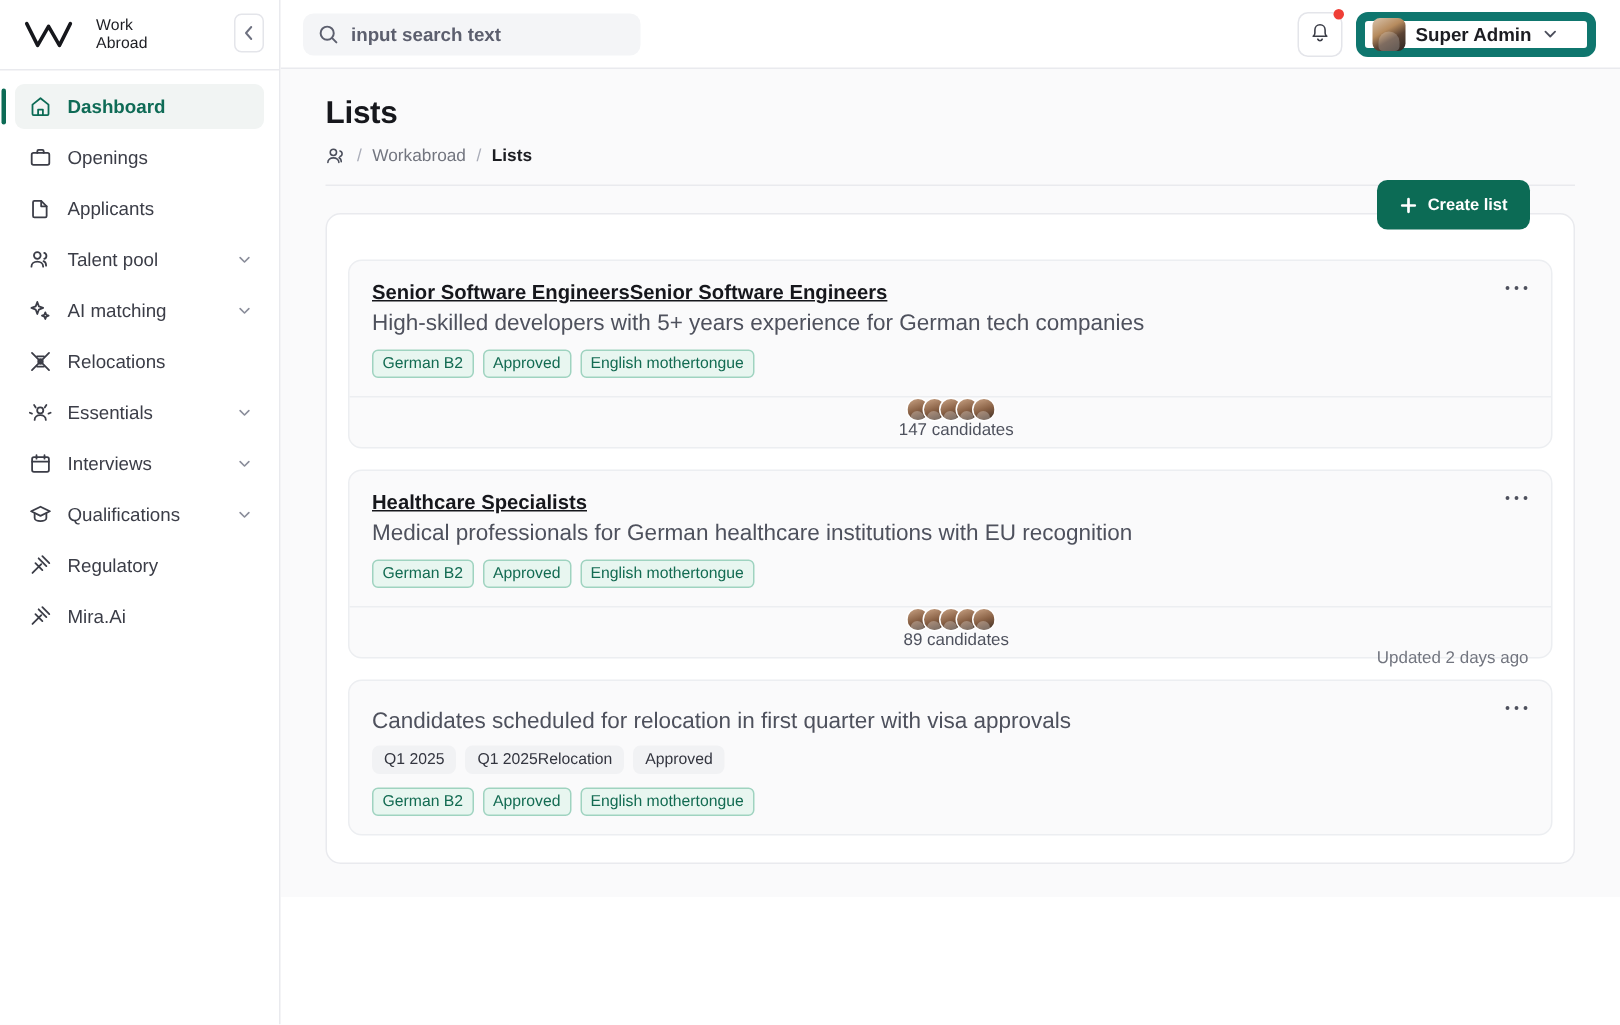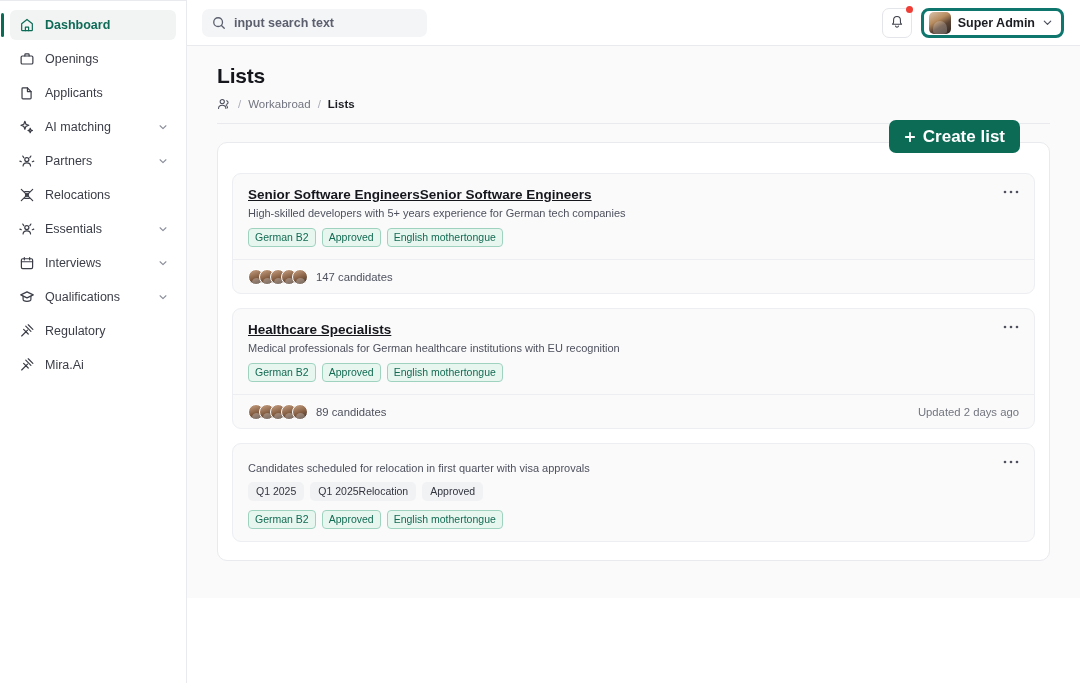--- a/index.html
+++ b/index.html
@@ -67,23 +67,23 @@
   .bell-btn {
     width: 30px; height: 30px; border: 1px solid #e4e5ea; border-radius: 7px;
     background: #fff; display: flex; align-items: center; justify-content: center;
     position: relative; cursor: pointer; color: #3b3d47;
   }
   .bell-dot {
     position: absolute; top: -3px; right: -2px; width: 7px; height: 7px;
     border-radius: 50%; background: #ef3e36;
   }
   .user-chip {
-    margin-left: 9px; height: 30px; border: 3px solid #0f766e; border-radius: 8px;
+    margin-left: 9px; height: 30px; border: 6px solid #0f766e; border-radius: 8px;
     background: #fff; display: flex; align-items: center; gap: 7px;
-    padding: 0 8px 0 5px; cursor: pointer;
+    padding: 0 19px 0 5px; cursor: pointer;
   }
   .avatar {
     width: 22px; height: 22px; border-radius: 5px; overflow: hidden;
     background: linear-gradient(150deg,#d9c4ad 0%,#b68b5e 38%,#5b4334 62%,#2d2622 100%);
     position: relative; flex: 0 0 22px;
   }
   .avatar::after{
     content:""; position:absolute; left:4px; top:9px; width:14px; height:13px;
     border-radius:7px 7px 3px 3px; background: rgba(255,255,255,.22);
   }
@@ -97,54 +97,54 @@
   .crumbs { display: flex; align-items: center; gap: 7px; margin-top: 9px; font-size: 11.5px; }
   .crumb-ico { width: 14px; height: 14px; color: #4b4e5b; }
   .crumb-sep { color: #a9acb8; }
   .crumb { color: #72757f; }
   .crumb.current { color: #1c1d22; font-weight: 700; }
   .head-rule { height: 1px; background: #e9eaee; margin-top: 12px; }
   .create-btn {
     position: absolute; right: 30px; top: 74px;
     height: 33px; border-radius: 7px; background: #0c6b55; color: #fff;
     display: flex; align-items: center; gap: 7px; padding: 0 15px;
-    font-size: 17px; font-weight: 700; cursor: pointer; border: none;
+    font-size: 11px; font-weight: 700; cursor: pointer; border: none;
   }
   .page-wrap { position: relative; }
 
   .panel {
     margin-top: 18px; background: #fff; border: 1px solid #e9eaee;
     border-radius: 10px; padding: 16px 14px 18px 14px;
   }
   .applicant-search {
     width: 225px; height: 29px; background: #f4f5f7; border-radius: 7px;
     display: flex; align-items: center; gap: 8px; padding: 0 10px;
     color: #5c5f6e; font-size: 12.5px; font-weight: 600; cursor: text;
   }
 
   .list-card {
     margin-top: 14px; background: #fafafb; border: 1px solid #eceef1;
     border-radius: 9px; position: relative;
   }
   .list-card-body { padding: 13px 15px 12px 15px; }
   .lc-title { font-size: 13.5px; font-weight: 700; color: #16171c; text-decoration: underline; }
-  .lc-desc { margin-top: 5px; font-size: 11px; color: #4e515d; }
+  .lc-desc { margin-top: 5px; font-size: 15px; color: #4e515d; }
   .tag-row { display: flex; flex-wrap: wrap; gap: 6px; margin-top: 9px; }
   .tag {
     border: 1px solid #9fd3c0; background: #e8f6f0; color: #136b52;
     font-size: 10.5px; border-radius: 4px; padding: 2px 6px 3px 6px;
   }
   .pill-row { display: flex; flex-wrap: wrap; gap: 6px; margin-top: 8px; }
   .pill {
     background: #f1f2f4; color: #33353f; font-size: 10.5px;
     border-radius: 5px; padding: 3px 8px 4px 8px;
   }
   .lc-foot {
     border-top: 1px solid #eceef1; height: 34px;
-    display: flex; align-items: center; padding: 0 15px;
+    display: flex; align-items: center; padding: 0 15px; flex-direction: column;
   }
   .stack { display: flex; align-items: center; }
   .cand-av {
     width: 16px; height: 16px; border-radius: 50%; border: 1.5px solid #fff;
     margin-left: -5px; background: linear-gradient(160deg,#c9a385 0%,#8a6246 50%,#3a2b22 100%);
     position: relative; overflow: hidden;
   }
   .cand-av:first-child { margin-left: 0; }
   .cand-av::after {
     content:""; position:absolute; left:2.5px; top:8px; width:9px; height:8px;
@@ -158,20 +158,34 @@
     color: #4e515d; font-size: 15px; letter-spacing: 1px; cursor: pointer;
     line-height: 8px;
   }
 </style>
 </head>
 <body>
 
 <div class="app">
 
   <aside class="sidebar">
+    <div class="brand-row">
+      <svg class="brand-mark" viewBox="0 0 44 22">
+        <path d="M2 3 L10 19 L18 5 L26 19 L34 3" fill="none" stroke="#16171c" stroke-width="2.6" stroke-linecap="round" stroke-linejoin="round"></path>
+      </svg>
+      <div class="brand-text">
+        <div>Work</div>
+        <div>Abroad</div>
+      </div>
+      <div class="collapse-btn">
+        <svg width="8" height="10" viewBox="0 0 8 10">
+          <path d="M5.5 1 L2 5 L5.5 9" fill="none" stroke="#6e7180" stroke-width="1.3" stroke-linecap="round" stroke-linejoin="round"></path>
+        </svg>
+      </div>
+    </div>
     <div class="side-sep"></div>
     <nav class="nav" id="nav">
         <div class="nav-item active">
           <svg class="nav-ico" viewBox="0 0 18 18">
             <path d="M3 7.6 L9 2.8 L15 7.6 V14.6a.8.8 0 0 1-.8.8H3.8a.8.8 0 0 1-.8-.8z" fill="none" stroke="#0c6b55" stroke-width="1.35" stroke-linecap="round" stroke-linejoin="round"></path>
             <path d="M7.2 15.4v-4h3.6v4" fill="none" stroke="#0c6b55" stroke-width="1.35" stroke-linecap="round" stroke-linejoin="round"></path>
           </svg>
           <span class="nav-label">Dashboard</span>
         </div>
         <div class="nav-item">
@@ -183,35 +197,35 @@
         </div>
         <div class="nav-item">
           <svg class="nav-ico" viewBox="0 0 18 18">
             <path d="M4.4 3.3h5.1l4.1 4.1v7.3a1 1 0 0 1-1 1H4.4a1 1 0 0 1-1-1V4.3a1 1 0 0 1 1-1z" fill="none" stroke="#3b3d47" stroke-width="1.35" stroke-linecap="round" stroke-linejoin="round"></path>
             <path d="M9.5 3.3v4.1h4.1" fill="none" stroke="#3b3d47" stroke-width="1.35" stroke-linecap="round" stroke-linejoin="round"></path>
           </svg>
           <span class="nav-label">Applicants</span>
         </div>
         <div class="nav-item">
           <svg class="nav-ico" viewBox="0 0 18 18">
+            <circle cx="6.6" cy="6" r="2.5" fill="none" stroke="#3b3d47" stroke-width="1.35" stroke-linecap="round" stroke-linejoin="round"></circle>
+            <path d="M2.2 14.4c0-2.4 2-3.8 4.4-3.8s4.4 1.4 4.4 3.8" fill="none" stroke="#3b3d47" stroke-width="1.35" stroke-linecap="round" stroke-linejoin="round"></path>
+            <path d="M11.8 4.1a2.3 2.3 0 0 1 0 4.4M13.2 13.6c0-1.8-.7-2.9-1.9-3.4" fill="none" stroke="#3b3d47" stroke-width="1.35" stroke-linecap="round" stroke-linejoin="round"></path>
+          </svg>
+          <span class="nav-label">Talent pool</span>
+          <svg class="nav-chev" viewBox="0 0 12 12">
+            <path d="M2.5 4.5 L6 8 L9.5 4.5" fill="none" stroke="#8a8d9a" stroke-width="1.3" stroke-linecap="round" stroke-linejoin="round"></path>
+          </svg>
+        </div>
+        <div class="nav-item">
+          <svg class="nav-ico" viewBox="0 0 18 18">
             <path d="M6.6 2.6 L7.8 5.9 L11 7.1 L7.8 8.3 L6.6 11.6 L5.4 8.3 L2.2 7.1 L5.4 5.9z" fill="none" stroke="#3b3d47" stroke-width="1.35" stroke-linecap="round" stroke-linejoin="round"></path>
             <path d="M12.6 10.4 L13.3 12.2 L15.1 12.9 L13.3 13.6 L12.6 15.4 L11.9 13.6 L10.1 12.9 L11.9 12.2z" fill="none" stroke="#3b3d47" stroke-width="1.35" stroke-linecap="round" stroke-linejoin="round"></path>
           </svg>
           <span class="nav-label">AI matching</span>
-          <svg class="nav-chev" viewBox="0 0 12 12">
-            <path d="M2.5 4.5 L6 8 L9.5 4.5" fill="none" stroke="#8a8d9a" stroke-width="1.3" stroke-linecap="round" stroke-linejoin="round"></path>
-          </svg>
-        </div>
-        <div class="nav-item">
-          <svg class="nav-ico" viewBox="0 0 18 18">
-            <circle cx="8.8" cy="7.4" r="2.3" fill="none" stroke="#3b3d47" stroke-width="1.35" stroke-linecap="round" stroke-linejoin="round"></circle>
-            <path d="M4.6 14.6c0-2.3 1.9-3.6 4.2-3.6s4.2 1.3 4.2 3.6" fill="none" stroke="#3b3d47" stroke-width="1.35" stroke-linecap="round" stroke-linejoin="round"></path>
-            <path d="M5.4 5.2 L4.2 3.4 M12.2 5.2 L13.4 3.4 M2.6 9.8 L1 9.2 M15 9.8 L16.6 9.2" fill="none" stroke="#3b3d47" stroke-width="1.35" stroke-linecap="round" stroke-linejoin="round"></path>
-          </svg>
-          <span class="nav-label">Partners</span>
           <svg class="nav-chev" viewBox="0 0 12 12">
             <path d="M2.5 4.5 L6 8 L9.5 4.5" fill="none" stroke="#8a8d9a" stroke-width="1.3" stroke-linecap="round" stroke-linejoin="round"></path>
           </svg>
         </div>
         <div class="nav-item">
           <svg class="nav-ico" viewBox="0 0 18 18">
             <path d="M2.6 2.6 L15.4 15.4 M15.4 2.6 L2.6 15.4" fill="none" stroke="#3b3d47" stroke-width="1.35" stroke-linecap="round" stroke-linejoin="round"></path>
             <path d="M6.4 5.2 L11.6 5.2 M6.4 12.8 L11.6 12.8" fill="none" stroke="#3b3d47" stroke-width="1.35" stroke-linecap="round" stroke-linejoin="round"></path>
             <circle cx="9" cy="9" r="1.7" fill="none" stroke="#3b3d47" stroke-width="1.35" stroke-linecap="round" stroke-linejoin="round"></circle>
           </svg>

